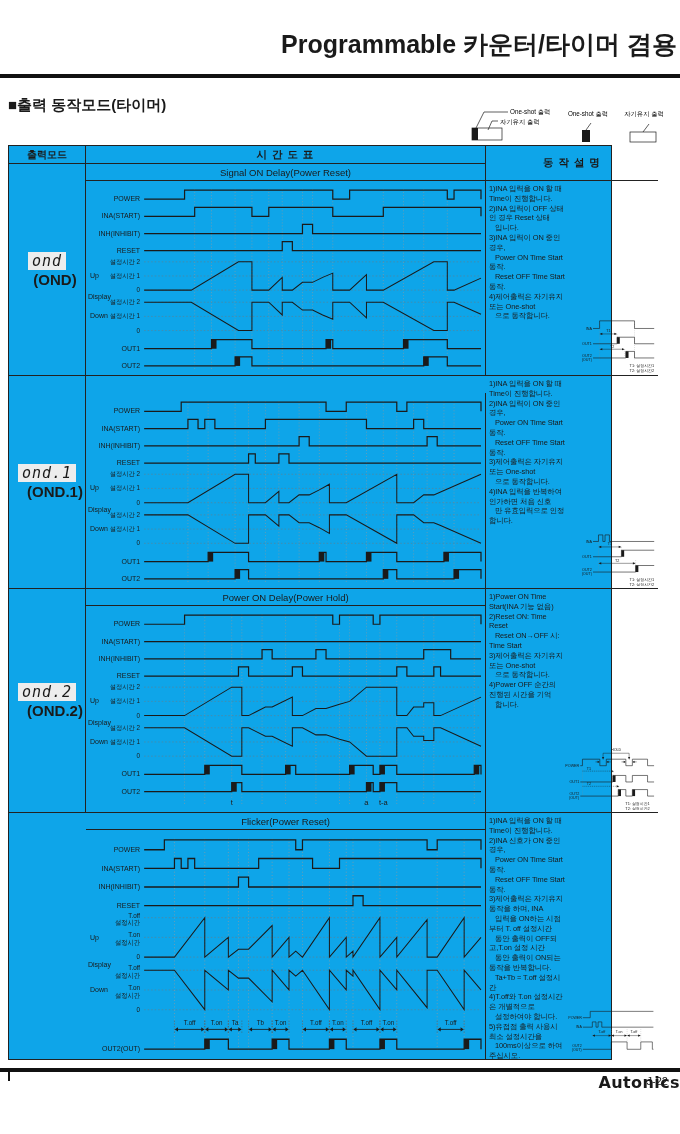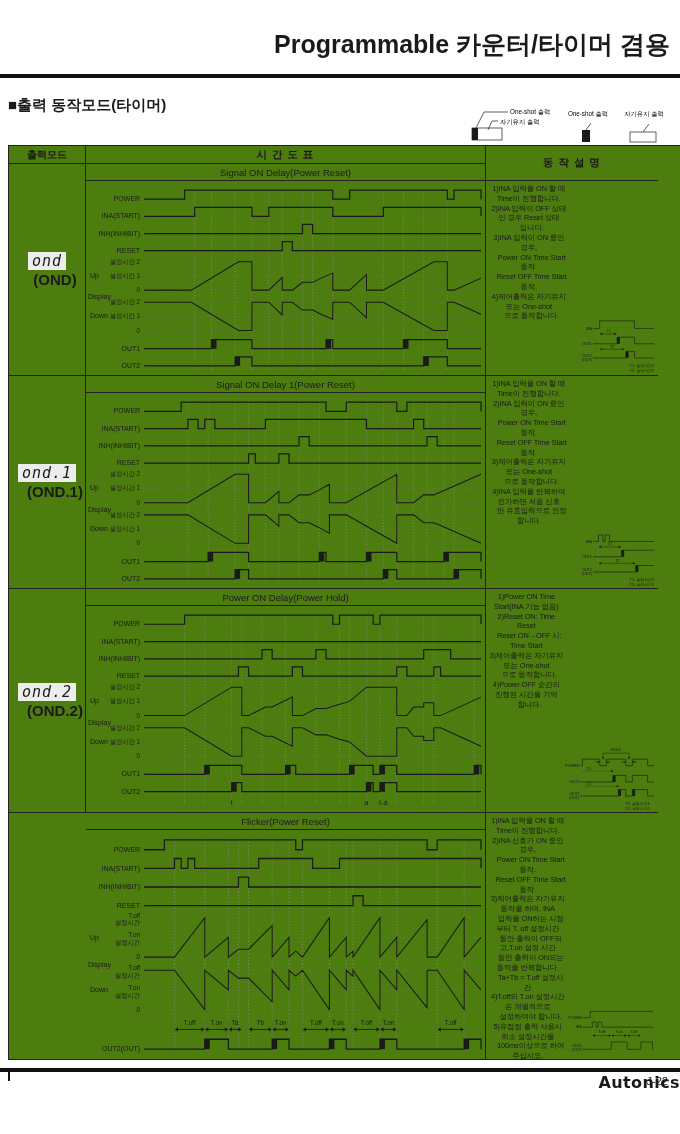--- a/index.html
+++ b/index.html
@@ -1,27 +1,27 @@
 <!DOCTYPE html>
 <html><head>
 <meta charset="utf-8">
 <style>
   * { margin:0; padding:0; box-sizing:border-box; }
   html,body { background:#fff; }
   body { width:680px; height:1134px; position:relative; font-family:"Liberation Sans",sans-serif; color:#1a1a1a; overflow:hidden; }
-  .page-title { position:absolute; top:28px; right:10px; font-size:25px; font-weight:bold; letter-spacing:0; white-space:nowrap; }
+  .page-title { position:absolute; top:28px; right:3px; font-size:25px; font-weight:bold; letter-spacing:0; white-space:nowrap; }
   .top-rule { position:absolute; top:74px; left:0; width:680px; height:4px; background:#111; }
   .section-title { position:absolute; top:96px; left:8px; font-size:15px; font-weight:bold; }
   .legend { position:absolute; top:104px; left:458px; width:212px; height:40px; }
   svg text { font-family:"Liberation Sans",sans-serif; }
 
-  .sheet { position:absolute; top:145px; left:8px; width:673px; display:grid;
+  .sheet { position:absolute; top:145px; left:8px; width:604px; display:grid;
            grid-template-columns:77px 400px 172px;
            grid-template-rows:18px 17px 195px 17px 196px 17px 207px 17px 229px;
-           border:1.5px solid #222; background:#4d7c0f;text-align:center; }
+           border:1.5px solid #222; background:#0ea5e9; }
   .cell { overflow:hidden; }
   .br { border-right:1px solid #222; }
   .bb { border-bottom:1px solid #222; }
   .hcell { display:flex; align-items:center; justify-content:center; font-size:10.5px; font-weight:bold; letter-spacing:1px; }
   .ctitle { display:flex; align-items:center; justify-content:center; font-size:9.5px; }
   .mode-cell { display:flex; flex-direction:column; align-items:center; justify-content:center; gap:1px; }
   .seg-display { font-family:"DejaVu Sans Mono",monospace; font-style:italic; font-size:15px; letter-spacing:1px; background:#ededed; padding:0 4px; }
   .mode-name { font-size:15px; font-weight:bold;margin-left:16px; }
   .canvas-cell { position:relative; }
   .canvas-cell svg { display:block; width:100%; height:100%; }
@@ -166,21 +166,20 @@
       <text x="42" y="92" text-anchor="end">(OUT)</text>
       <text x="156" y="103" text-anchor="end" class="note">T1: 설정시간1</text>
       <text x="156" y="112" text-anchor="end" class="note">T2: 설정시간2</text>
     </svg>
   </div>
 
   <div class="cell mode-cell br bb" style="grid-row:4/6;grid-column:1;">
     <span class="seg-display">ond.1</span>
     <span class="mode-name">(OND.1)</span>
   </div>
-  <div class="cell ctitle br bb" style="grid-row:4;grid-column:2;">Signal ON Delay 1(Power Reset)</div>
   <div class="cell canvas-cell br bb" style="grid-row:5;grid-column:2;">
     <svg preserveAspectRatio="none" viewBox="0 0 398 192">
         <line x1="101.68" y1="8" x2="101.68" y2="186" stroke="#9a9a9a" stroke-width="0.6" stroke-dasharray="1,2"></line>
         <line x1="121.84" y1="8" x2="121.84" y2="186" stroke="#9a9a9a" stroke-width="0.6" stroke-dasharray="1,2"></line>
         <line x1="148.72" y1="8" x2="148.72" y2="186" stroke="#9a9a9a" stroke-width="0.6" stroke-dasharray="1,2"></line>
         <line x1="162.16" y1="8" x2="162.16" y2="186" stroke="#9a9a9a" stroke-width="0.6" stroke-dasharray="1,2"></line>
         <line x1="178.95999999999998" y1="8" x2="178.95999999999998" y2="186" stroke="#9a9a9a" stroke-width="0.6" stroke-dasharray="1,2"></line>
         <line x1="192.4" y1="8" x2="192.4" y2="186" stroke="#9a9a9a" stroke-width="0.6" stroke-dasharray="1,2"></line>
         <line x1="212.56" y1="8" x2="212.56" y2="186" stroke="#9a9a9a" stroke-width="0.6" stroke-dasharray="1,2"></line>
         <line x1="232.72" y1="8" x2="232.72" y2="186" stroke="#9a9a9a" stroke-width="0.6" stroke-dasharray="1,2"></line>

